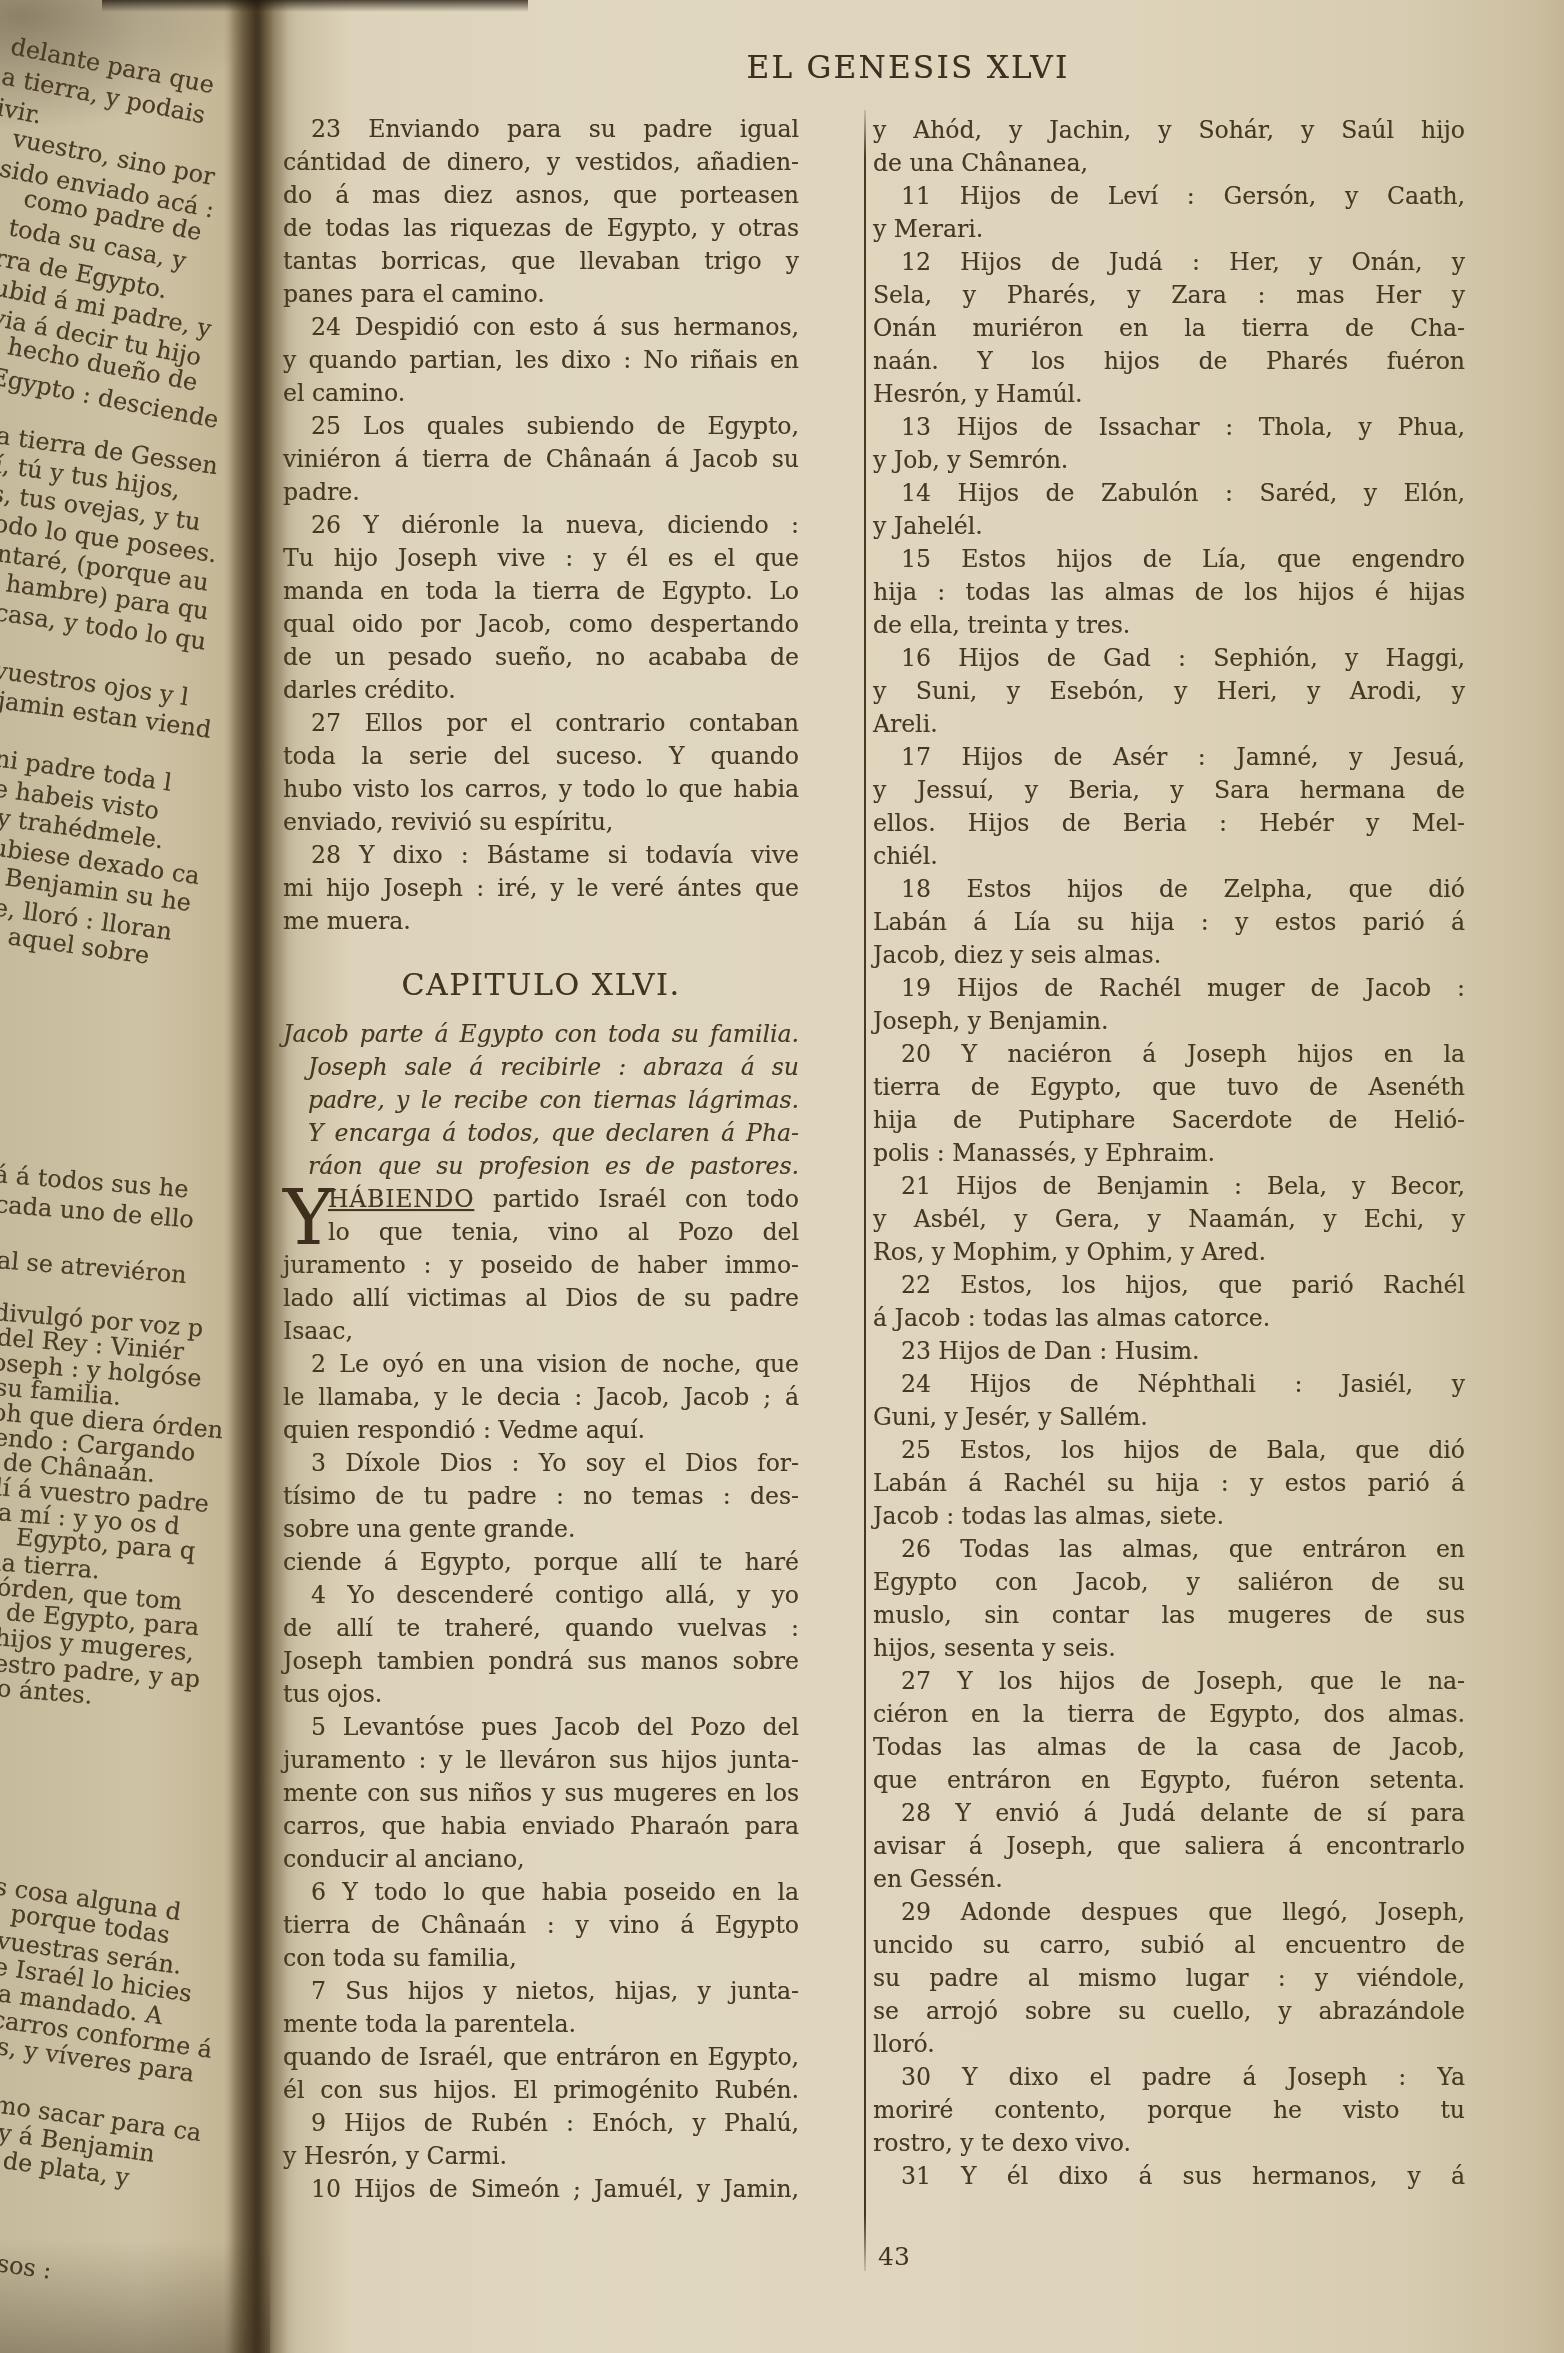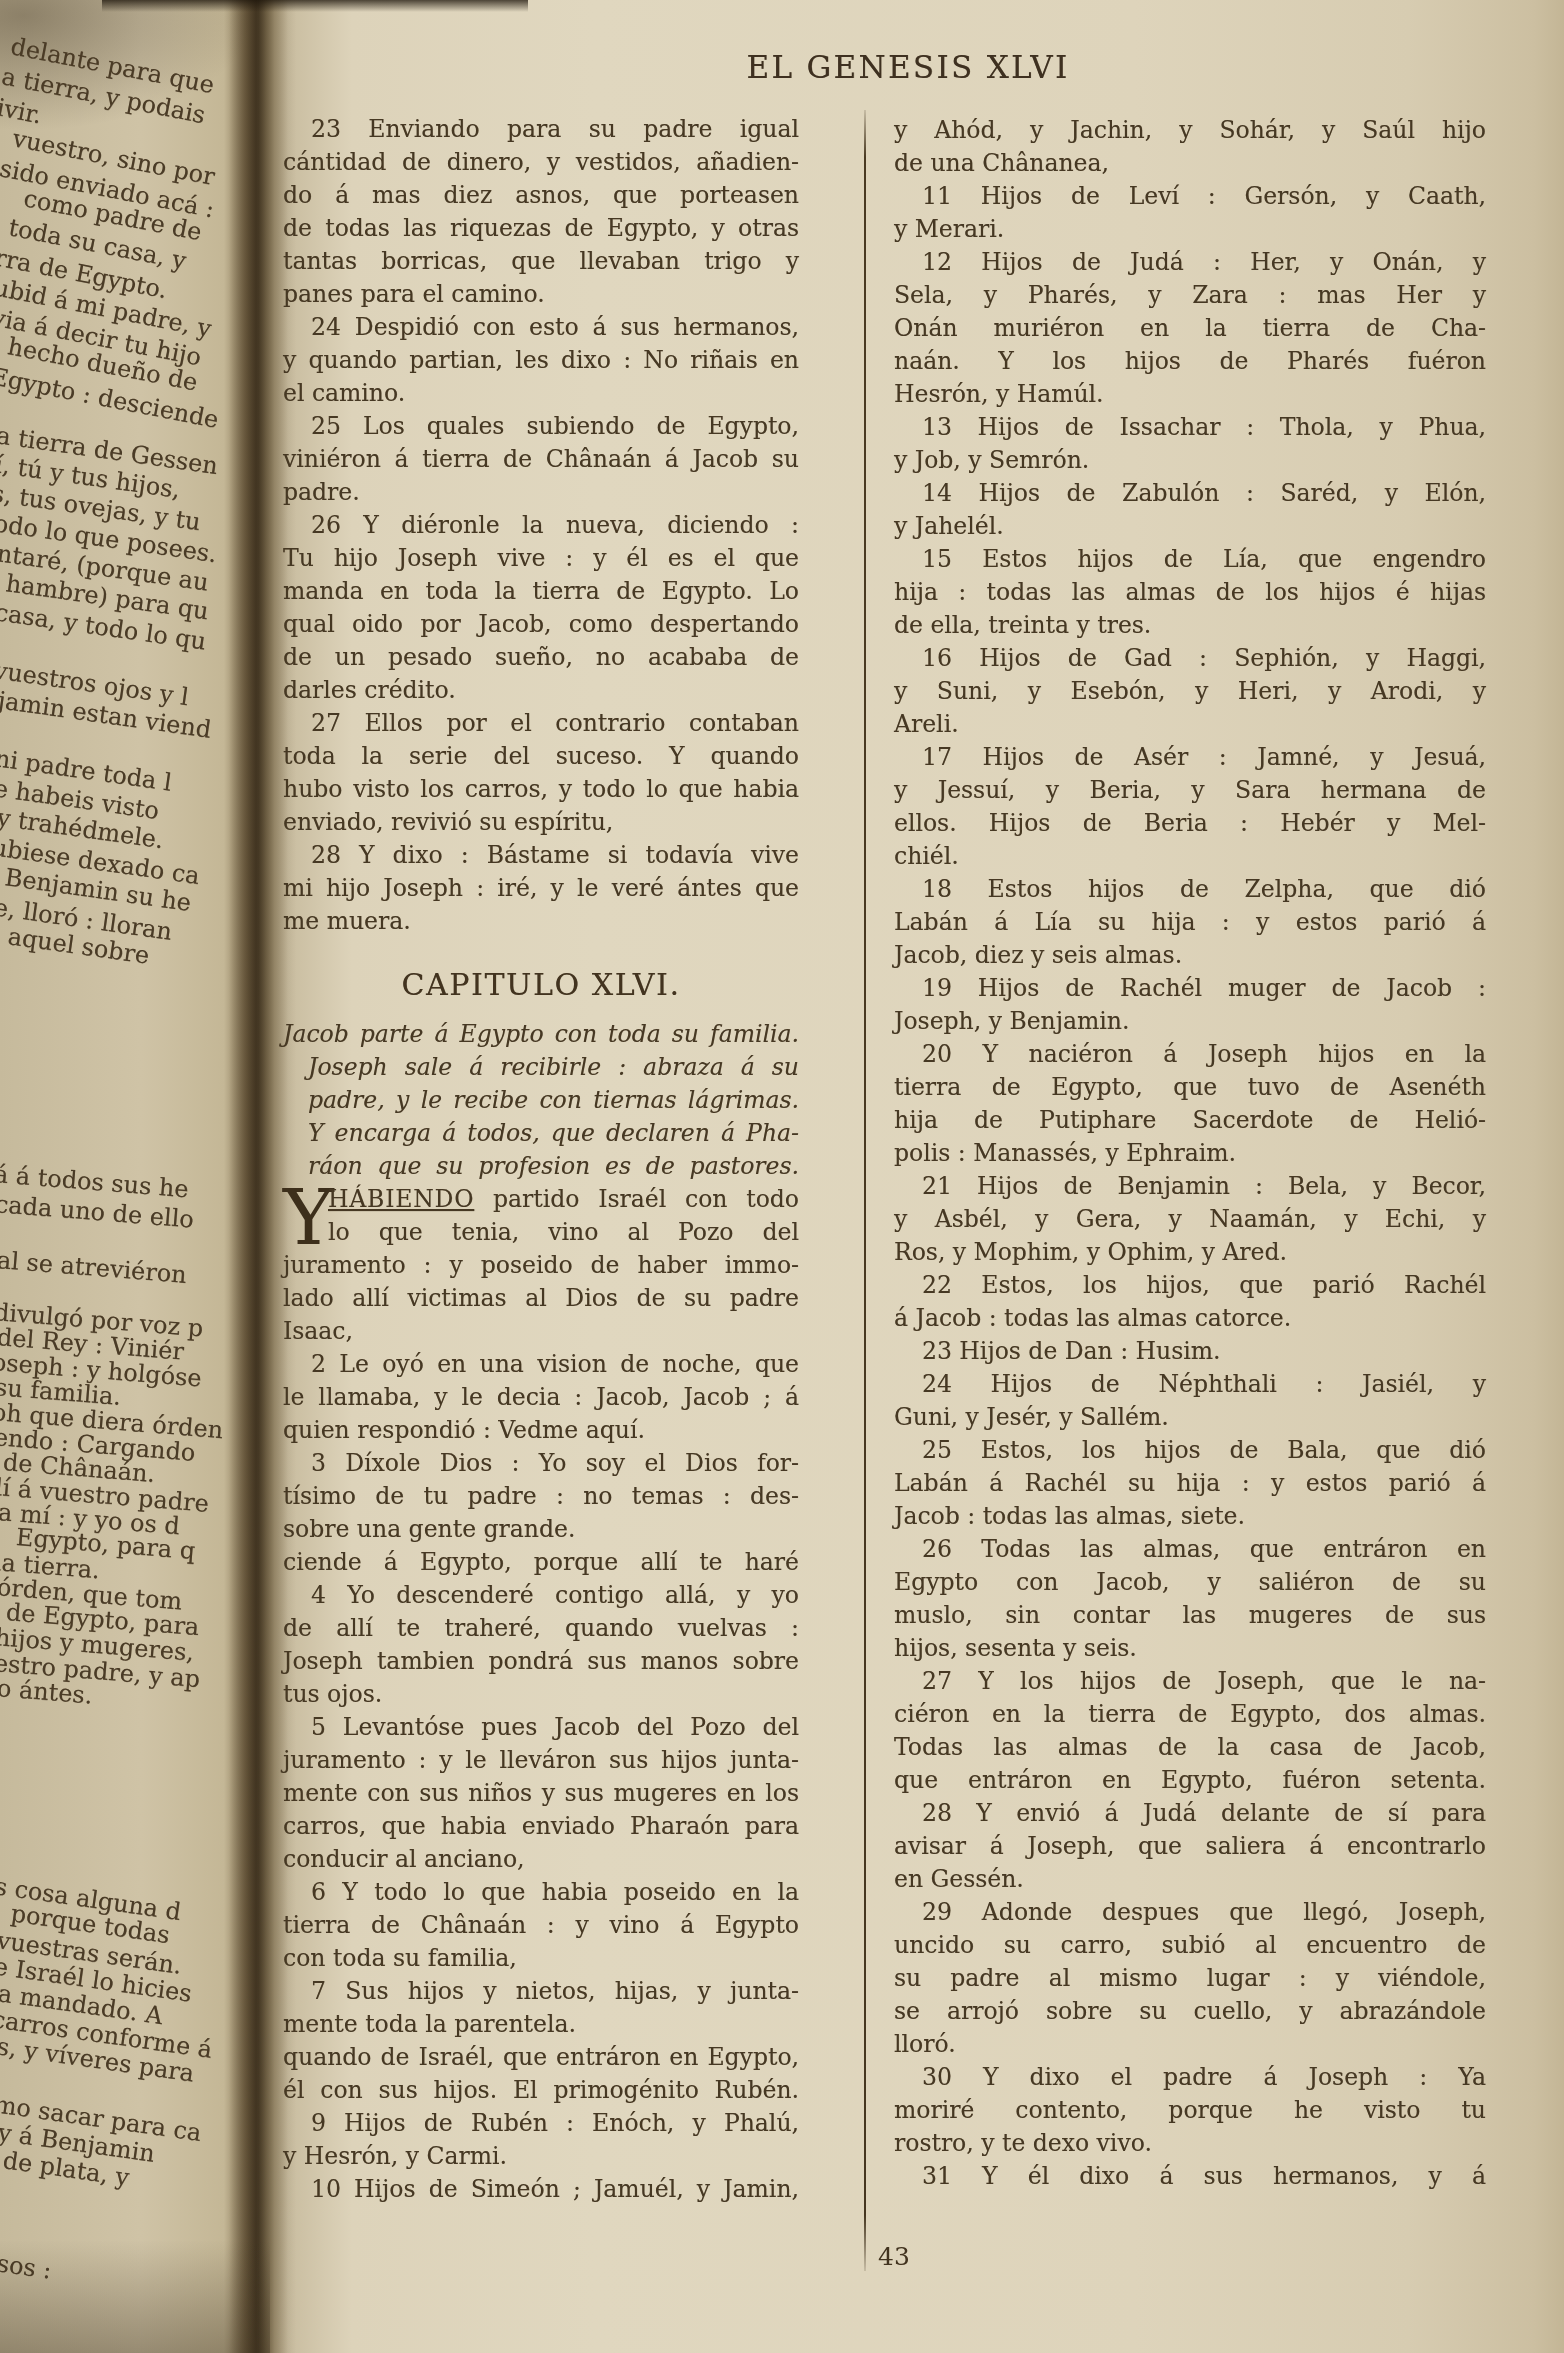--- a/index.html
+++ b/index.html
@@ -33,21 +33,21 @@
     position:absolute; left:0; top:2240px; width:270px; height:114px;
     background:linear-gradient(180deg, rgba(58,46,28,0), rgba(58,46,28,0.38));
   }
   .header {
     position:absolute; left:321px; top:49px; width:1174px; text-align:center;
     font-size:31px; letter-spacing:2.3px; color:#3e3020;
     text-shadow:0.3px 0.4px 0.5px rgba(62,48,28,0.5);
   }
   .col { position:absolute; }
   .col-left  { left:283px; top:113px; width:516px; }
-  .col-right { left:894px; top:114px; width:592px; }
+  .col-right { left:873px; top:114px; width:592px; }
   .ln {
     font-size:23.5px; text-align:justify; text-align-last:justify;
     text-shadow:0.2px 0.3px 0.5px rgba(70,56,35,0.40);
   }
   .col-left  .ln { line-height:33px; }
   .col-right .ln { line-height:33px; }
   .ln.end { text-align-last:left; }
   .ln.ind { text-indent:28px; }
   .chapter-heading {
     text-align:center; font-size:30px; line-height:38px;

